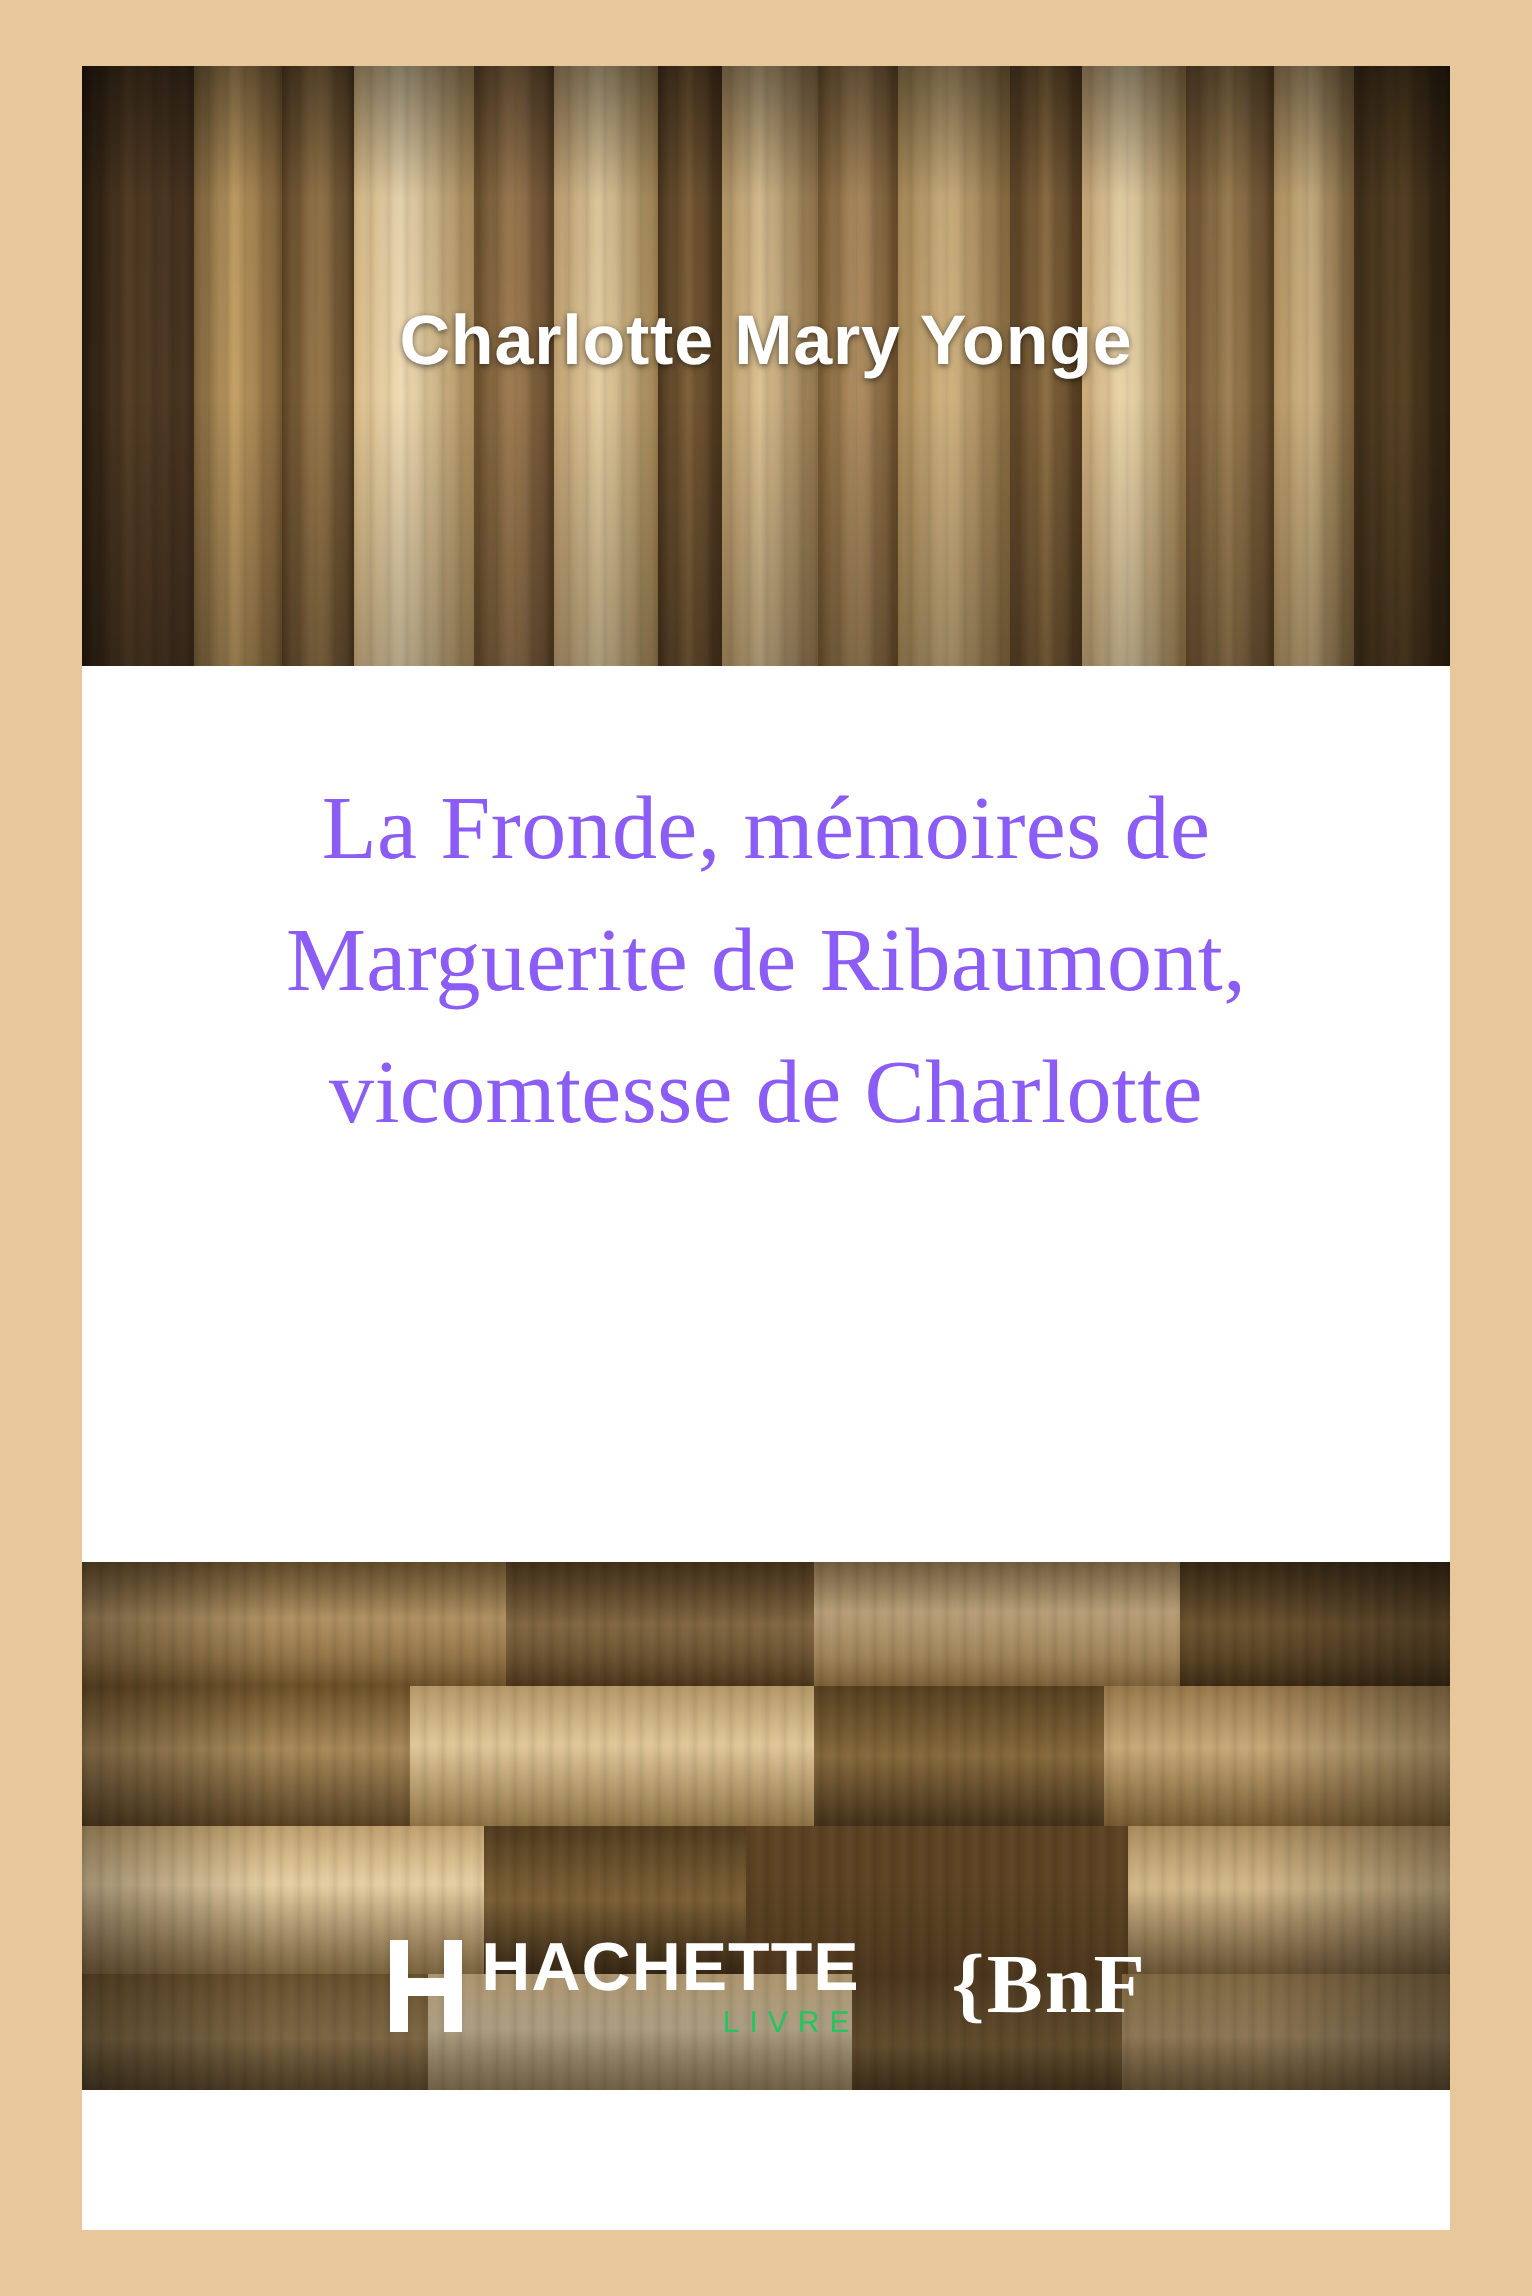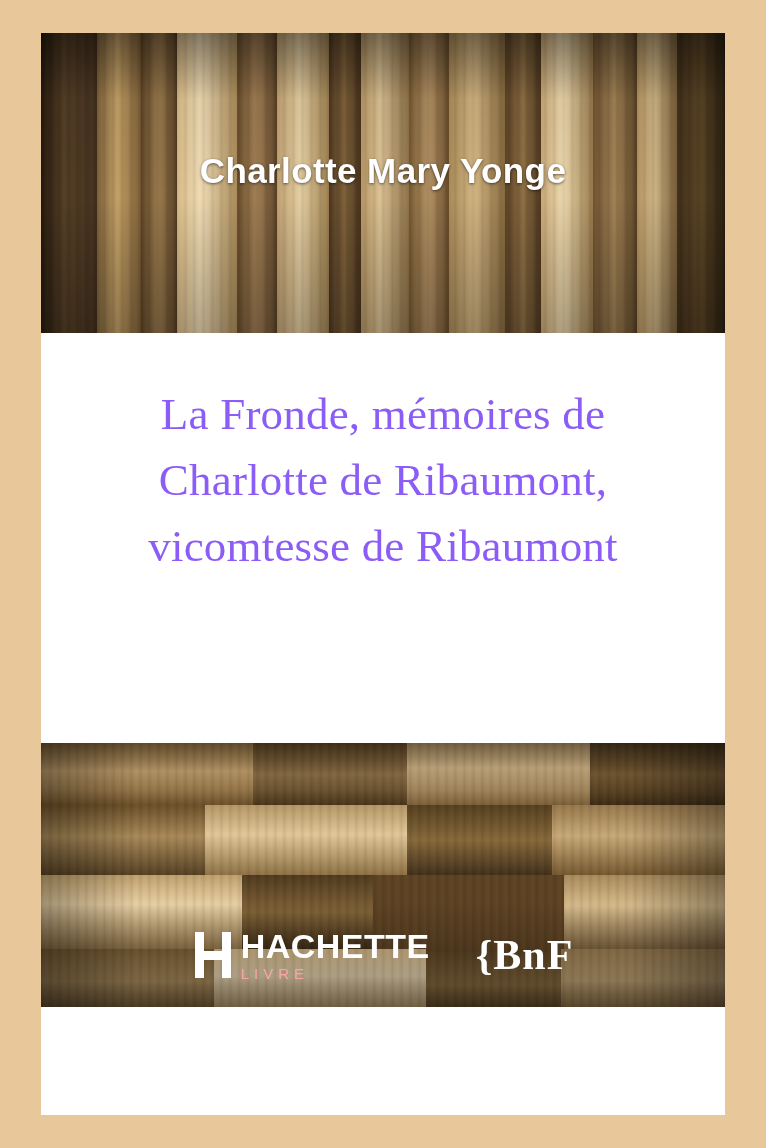--- a/index.html
+++ b/index.html
@@ -40,25 +40,26 @@
     left: 0;
     top: 0;
     width: 684px;
     height: 300px;
     overflow: hidden;
     background: #6a4a23;
   }
   .photo-bottom {
     position: absolute;
     left: 0;
-    top: 710px;
+    top: 748px;
     width: 684px;
     height: 264px;
     overflow: hidden;
     background: #5d4222;
+    text-align: right;
   }
 
   
   .spines {
     position: absolute;
     inset: 0;
     display: flex;
   }
   .spine {
     flex: 1 1 auto;
@@ -192,21 +193,21 @@
   .h-name {
     font-family: "Liberation Sans", sans-serif;
     font-weight: bold;
     font-size: 34px;
     color: #ffffff;
     letter-spacing: 0.5px;
   }
   .h-sub {
     font-family: "Liberation Sans", sans-serif;
     font-size: 15px;
-    color: #fca5a5;
+    color: #22c55e;
     letter-spacing: 5px;
     margin-top: 3px;
   }
   .bnf {
     font-family: "Liberation Serif", serif;
     font-size: 42px;
     font-weight: bold;
     color: #ffffff;
     letter-spacing: 1px;
   }
@@ -236,22 +237,22 @@
         <div class="spine" style="background:linear-gradient(90deg,#4a351c,#75582f 50%,#3e2c16);flex-grow:1.2"></div>
       </div>
       <div class="grain"></div>
       <div class="vignette-top"></div>
     </div>
 
     <div class="text-area">
       <div class="author">Charlotte Mary Yonge</div>
       <div class="title">
         <div>La Fronde, mémoires de</div>
-        <div>Charlotte de Ribaumont,</div>
-        <div>vicomtesse de Ribaumont</div>
+        <div>Marguerite de Ribaumont,</div>
+        <div>vicomtesse de Charlotte</div>
       </div>
     </div>
 
     <div class="photo-bottom">
 
       <div class="shelf" style="top:0;height:62px">
         <div class="shelf-books">
           <div class="book" style="background:linear-gradient(180deg,#8a6a3c,#caa771 45%,#6d5129);flex-grow:2.2"></div>
           <div class="book" style="background:linear-gradient(180deg,#5d4322,#92744a 50%,#4a351a);flex-grow:1.6"></div>
           <div class="book" style="background:linear-gradient(180deg,#a3855a,#d8bb8c 40%,#7d6139);flex-grow:1.9"></div>

